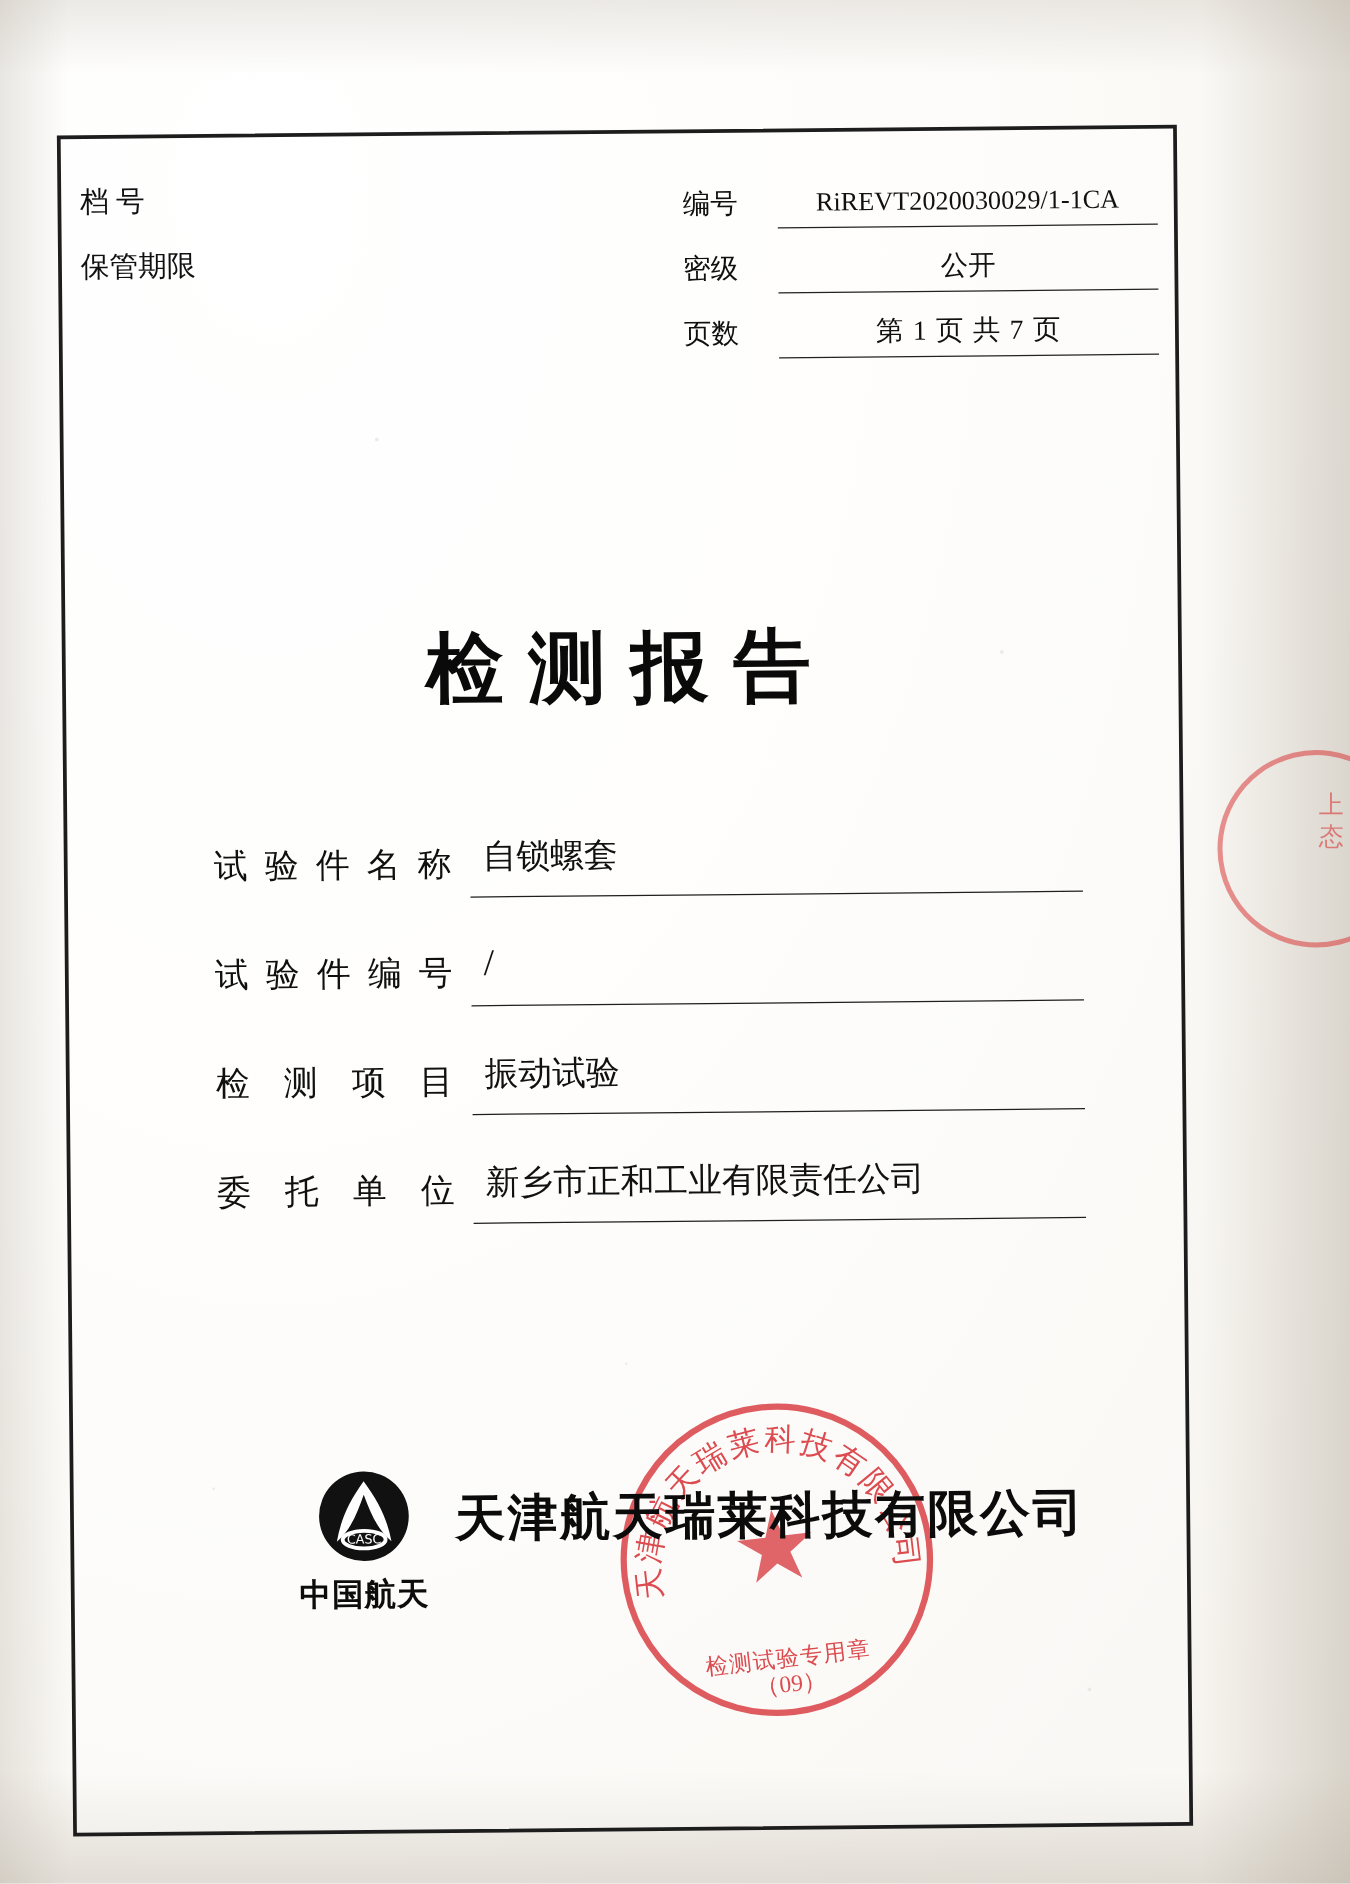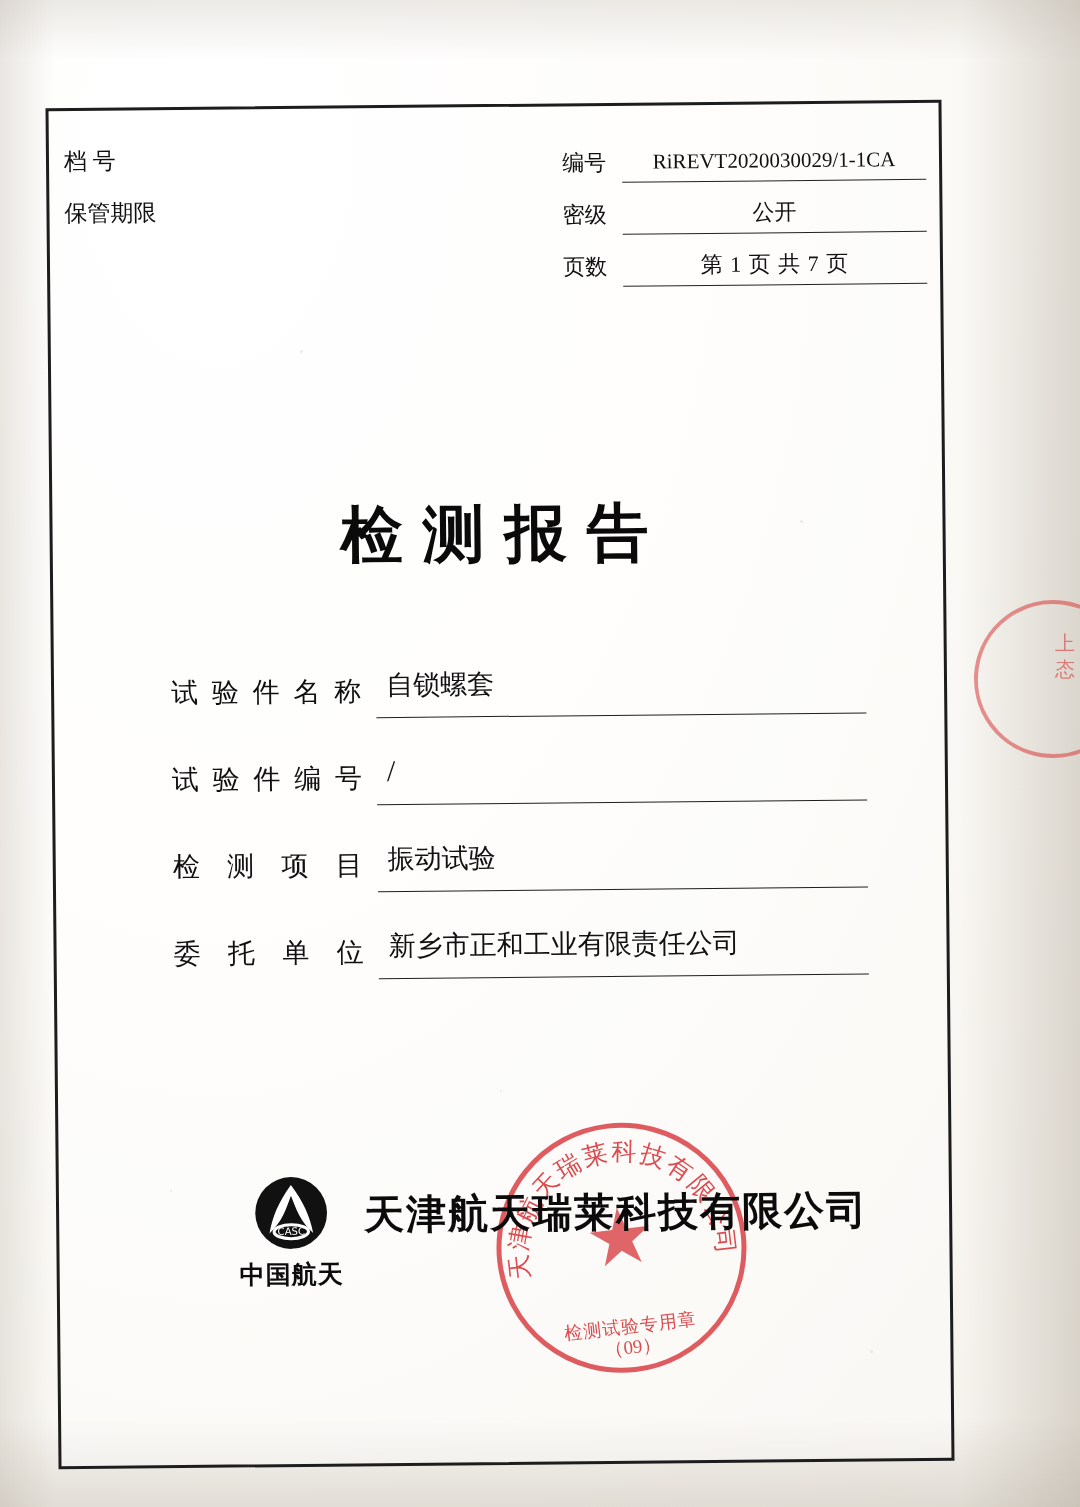--- a/index.html
+++ b/index.html
@@ -95,21 +95,20 @@
     display: flex;
     align-items: flex-end;
     height: 52px;
   }
   .hdr-right .lbl {
     font-size: 22px;
     color: #101010;
     width: 76px;
     flex: none;
     line-height: 40px;
-    text-align: center;
   }
   .hdr-right .val {
     flex: 1;
     border-bottom: 1.6px solid #222;
     text-align: center;
     font-size: 21px;
     line-height: 38px;
     color: #111;
     padding-bottom: 1px;
     font-family: "Liberation Serif", serif;

